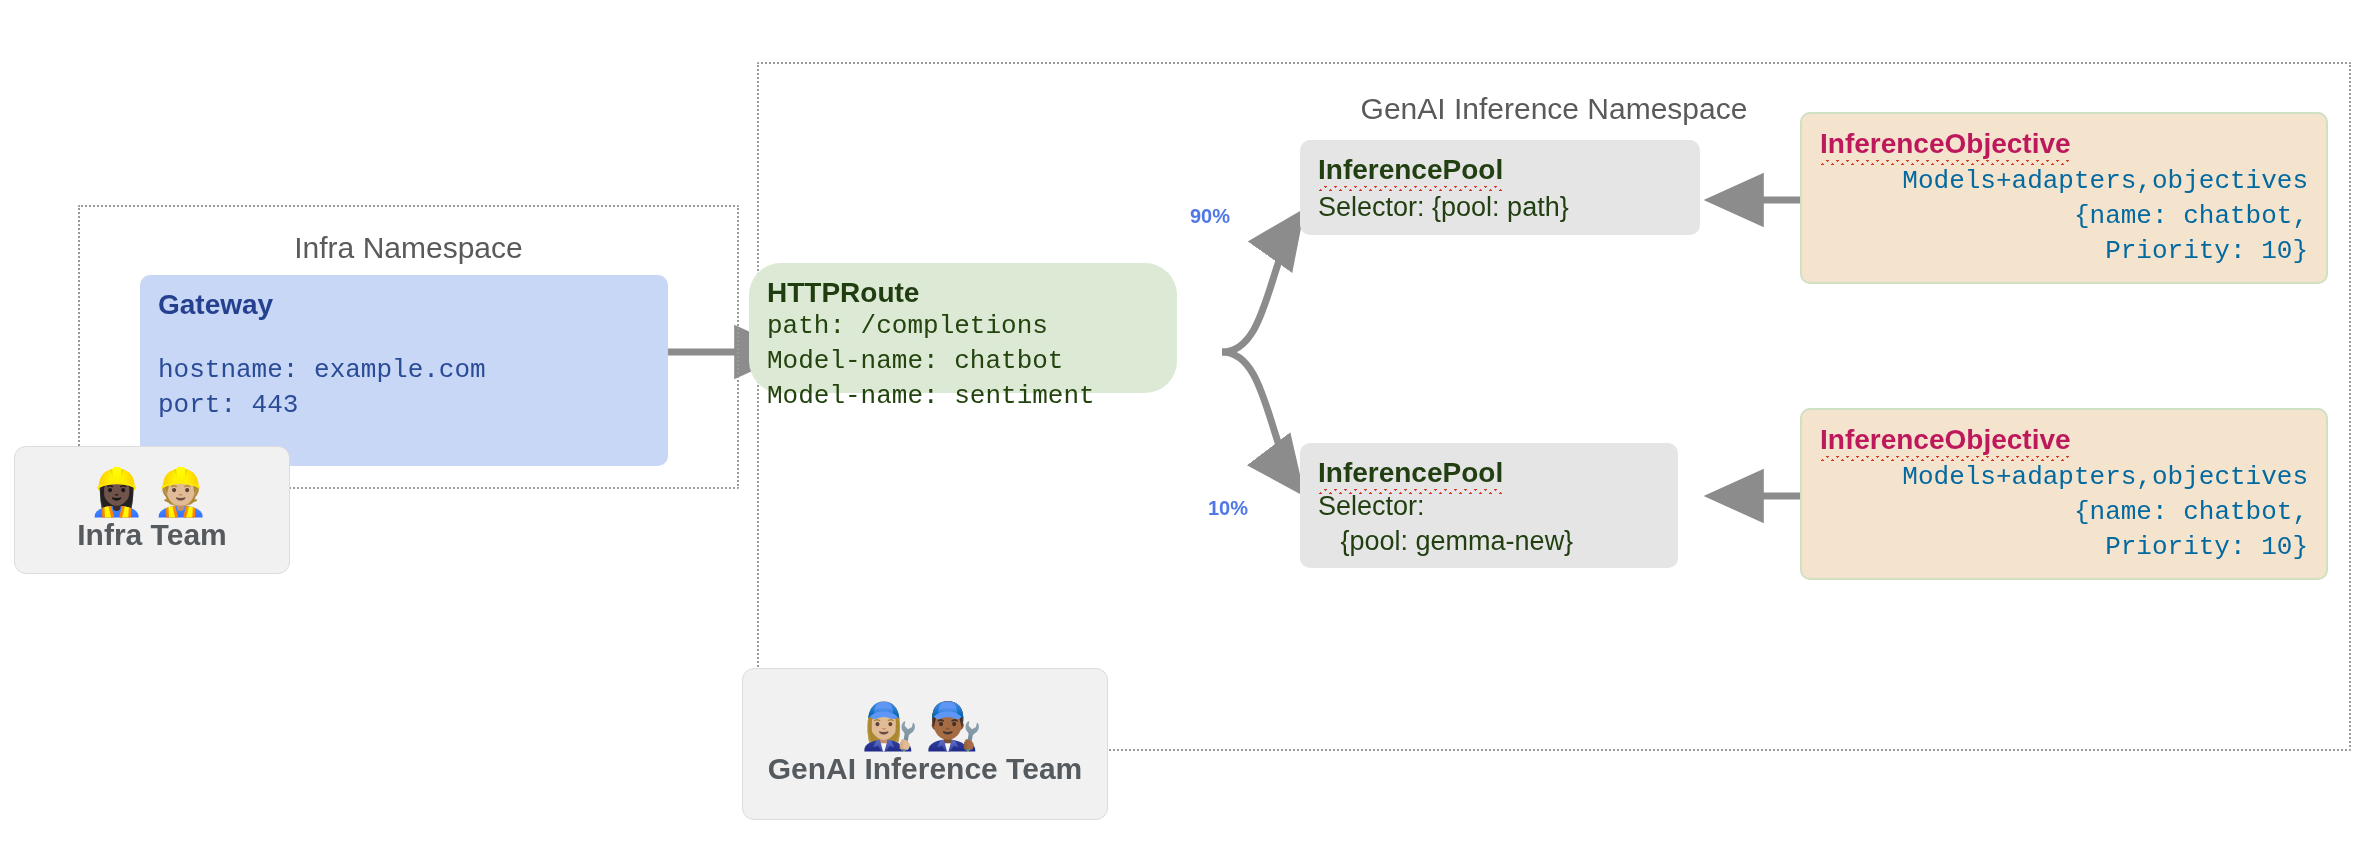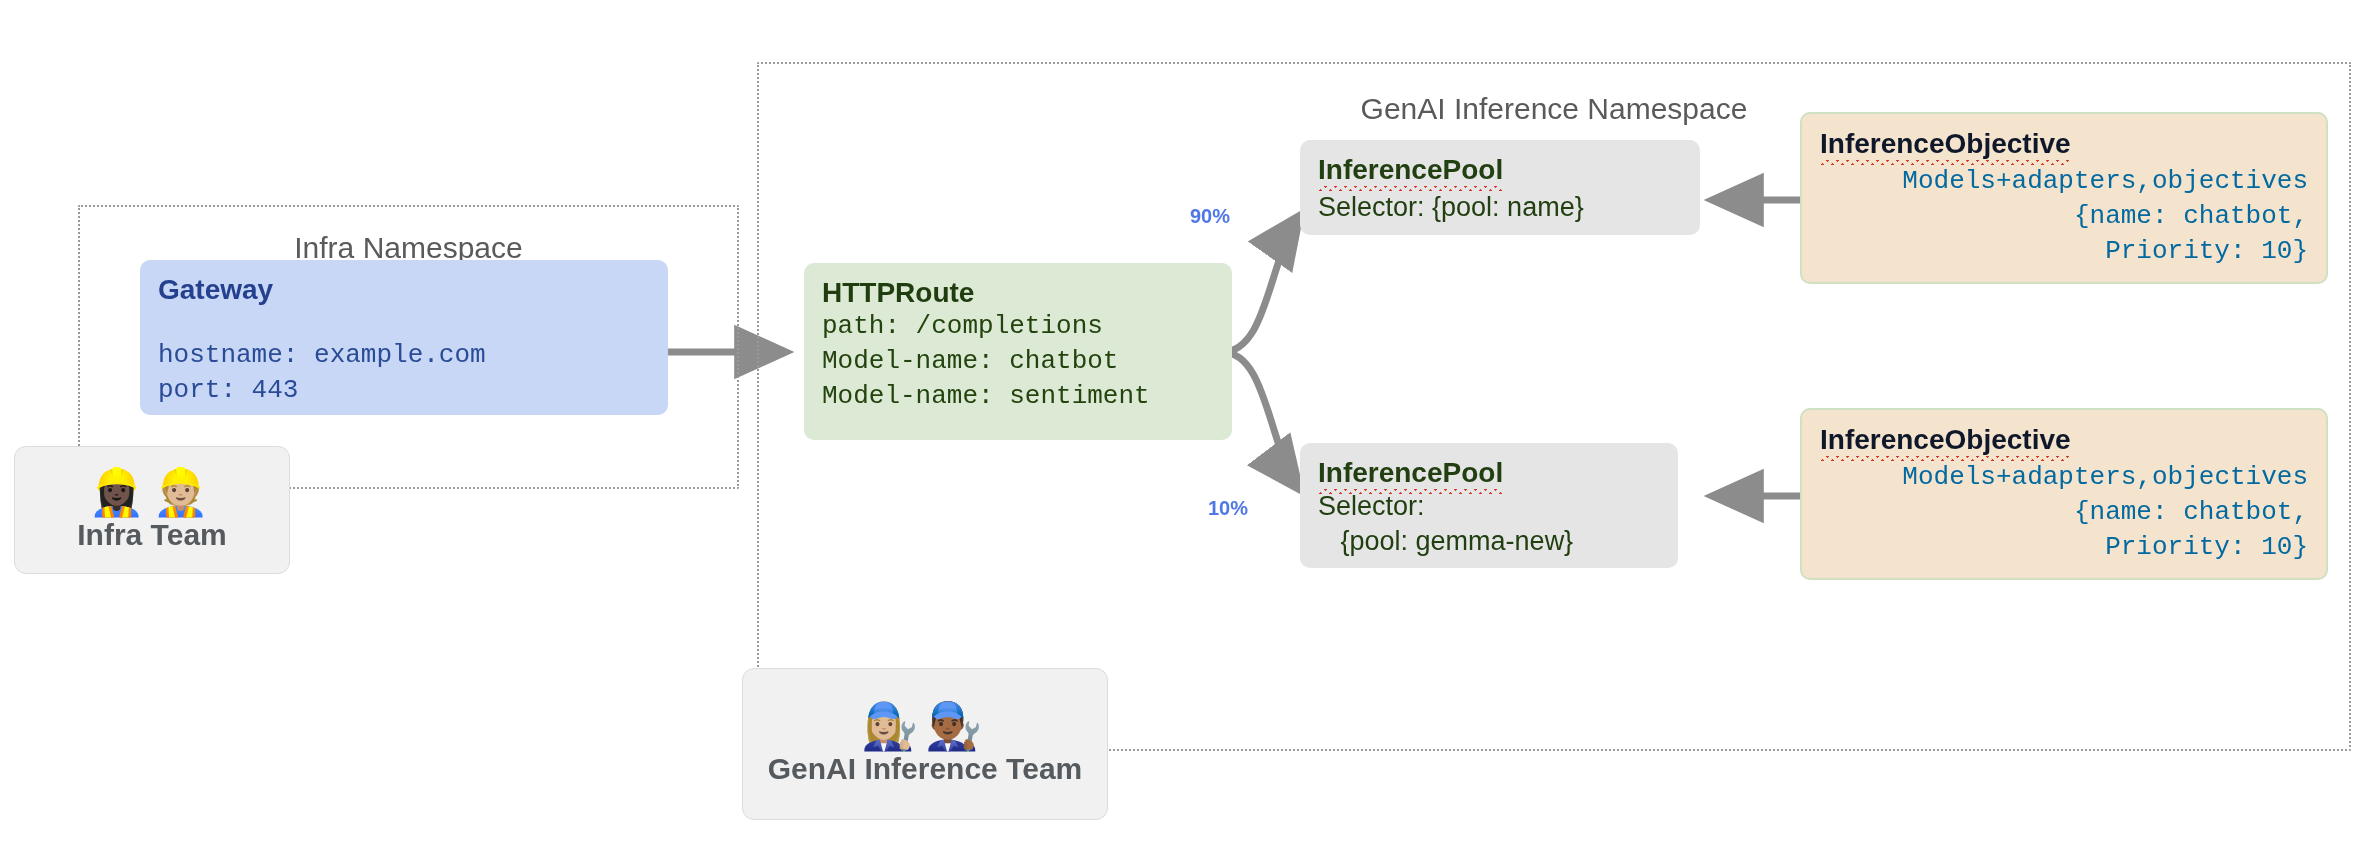--- a/index.html
+++ b/index.html
@@ -88,21 +88,21 @@
     color: #213f10;
   }
   .card-pool .title { color: #213f10; }
   .card-pool .body-sans { color: #213f10; }
 
   .card-objective {
     background: #f5e4cd;
     border: 2px solid #cfe0c3;
     color: #22400f;
   }
-  .card-objective .title { color: #0f172a; }
+  .card-objective .title { color: #be185d; }
   .card-objective .body  { color: #0369a1; text-align: right; }
 
   
   .squiggle {
     position: relative;
     display: inline-block;
   }
   .squiggle::after {
     content: "";
     position: absolute;
@@ -182,51 +182,51 @@
 
     <g>
       <line x1="1822" y1="496" x2="1712" y2="496" stroke="#8c8c8c" stroke-width="7" marker-end="url(#arrowhead)"></line>
     </g>
   </svg>
 
   <div class="namespace" style="left:78px; top:205px; width:657px; height:280px;">
     <div class="ns-title" style="top:24px;">Infra Namespace</div>
   </div>
 
-  <div class="card card-gateway" style="left:140px; top:260px; width:528px; height:155px;">
+  <div class="card card-gateway" style="left:140px; top:275px; width:528px; height:191px;">
     <div class="title">Gateway</div>
     <div class="body">hostname: example.com
 port: 443</div>
   </div>
 
   <div class="team" style="left:14px; top:446px; width:276px; height:128px;">
     <div class="emojis">👷🏿‍♀️👷🏼</div>
     <div class="team-label">Infra Team</div>
   </div>
 
   <div class="namespace" style="left:757px; top:62px; width:1590px; height:685px;">
     <div class="ns-title" style="top:28px;">GenAI Inference Namespace</div>
   </div>
 
-  <div class="card card-httproute" style="left:804px; top:263px; width:428px; height:177px;">
+  <div class="card card-httproute" style="left:749px; top:263px; width:428px; height:130px;border-radius:32px;">
     <div class="title">HTTPRoute</div>
     <div class="body">path: /completions
 Model-name: chatbot
 Model-name: sentiment</div>
   </div>
 
   <div class="pct" style="left:1190px; top:205px;">90%</div>
 
   <div class="pct" style="left:1208px; top:497px;">10%</div>
 
   <div class="card card-pool" style="left:1300px; top:140px; width:400px; height:95px;">
     <div class="title">
       <span class="squiggle">InferencePool</span>
     </div>
-    <div class="body-sans" style="margin-top:4px;">Selector: {pool: name}</div>
+    <div class="body-sans" style="margin-top:4px;">Selector: {pool: path}</div>
   </div>
 
   <div class="card card-pool" style="left:1300px; top:443px; width:378px; height:125px;">
     <div class="title">
       <span class="squiggle">InferencePool</span>
     </div>
     <div class="body-sans" style="">Selector:
    {pool: gemma-new}</div>
   </div>
 

